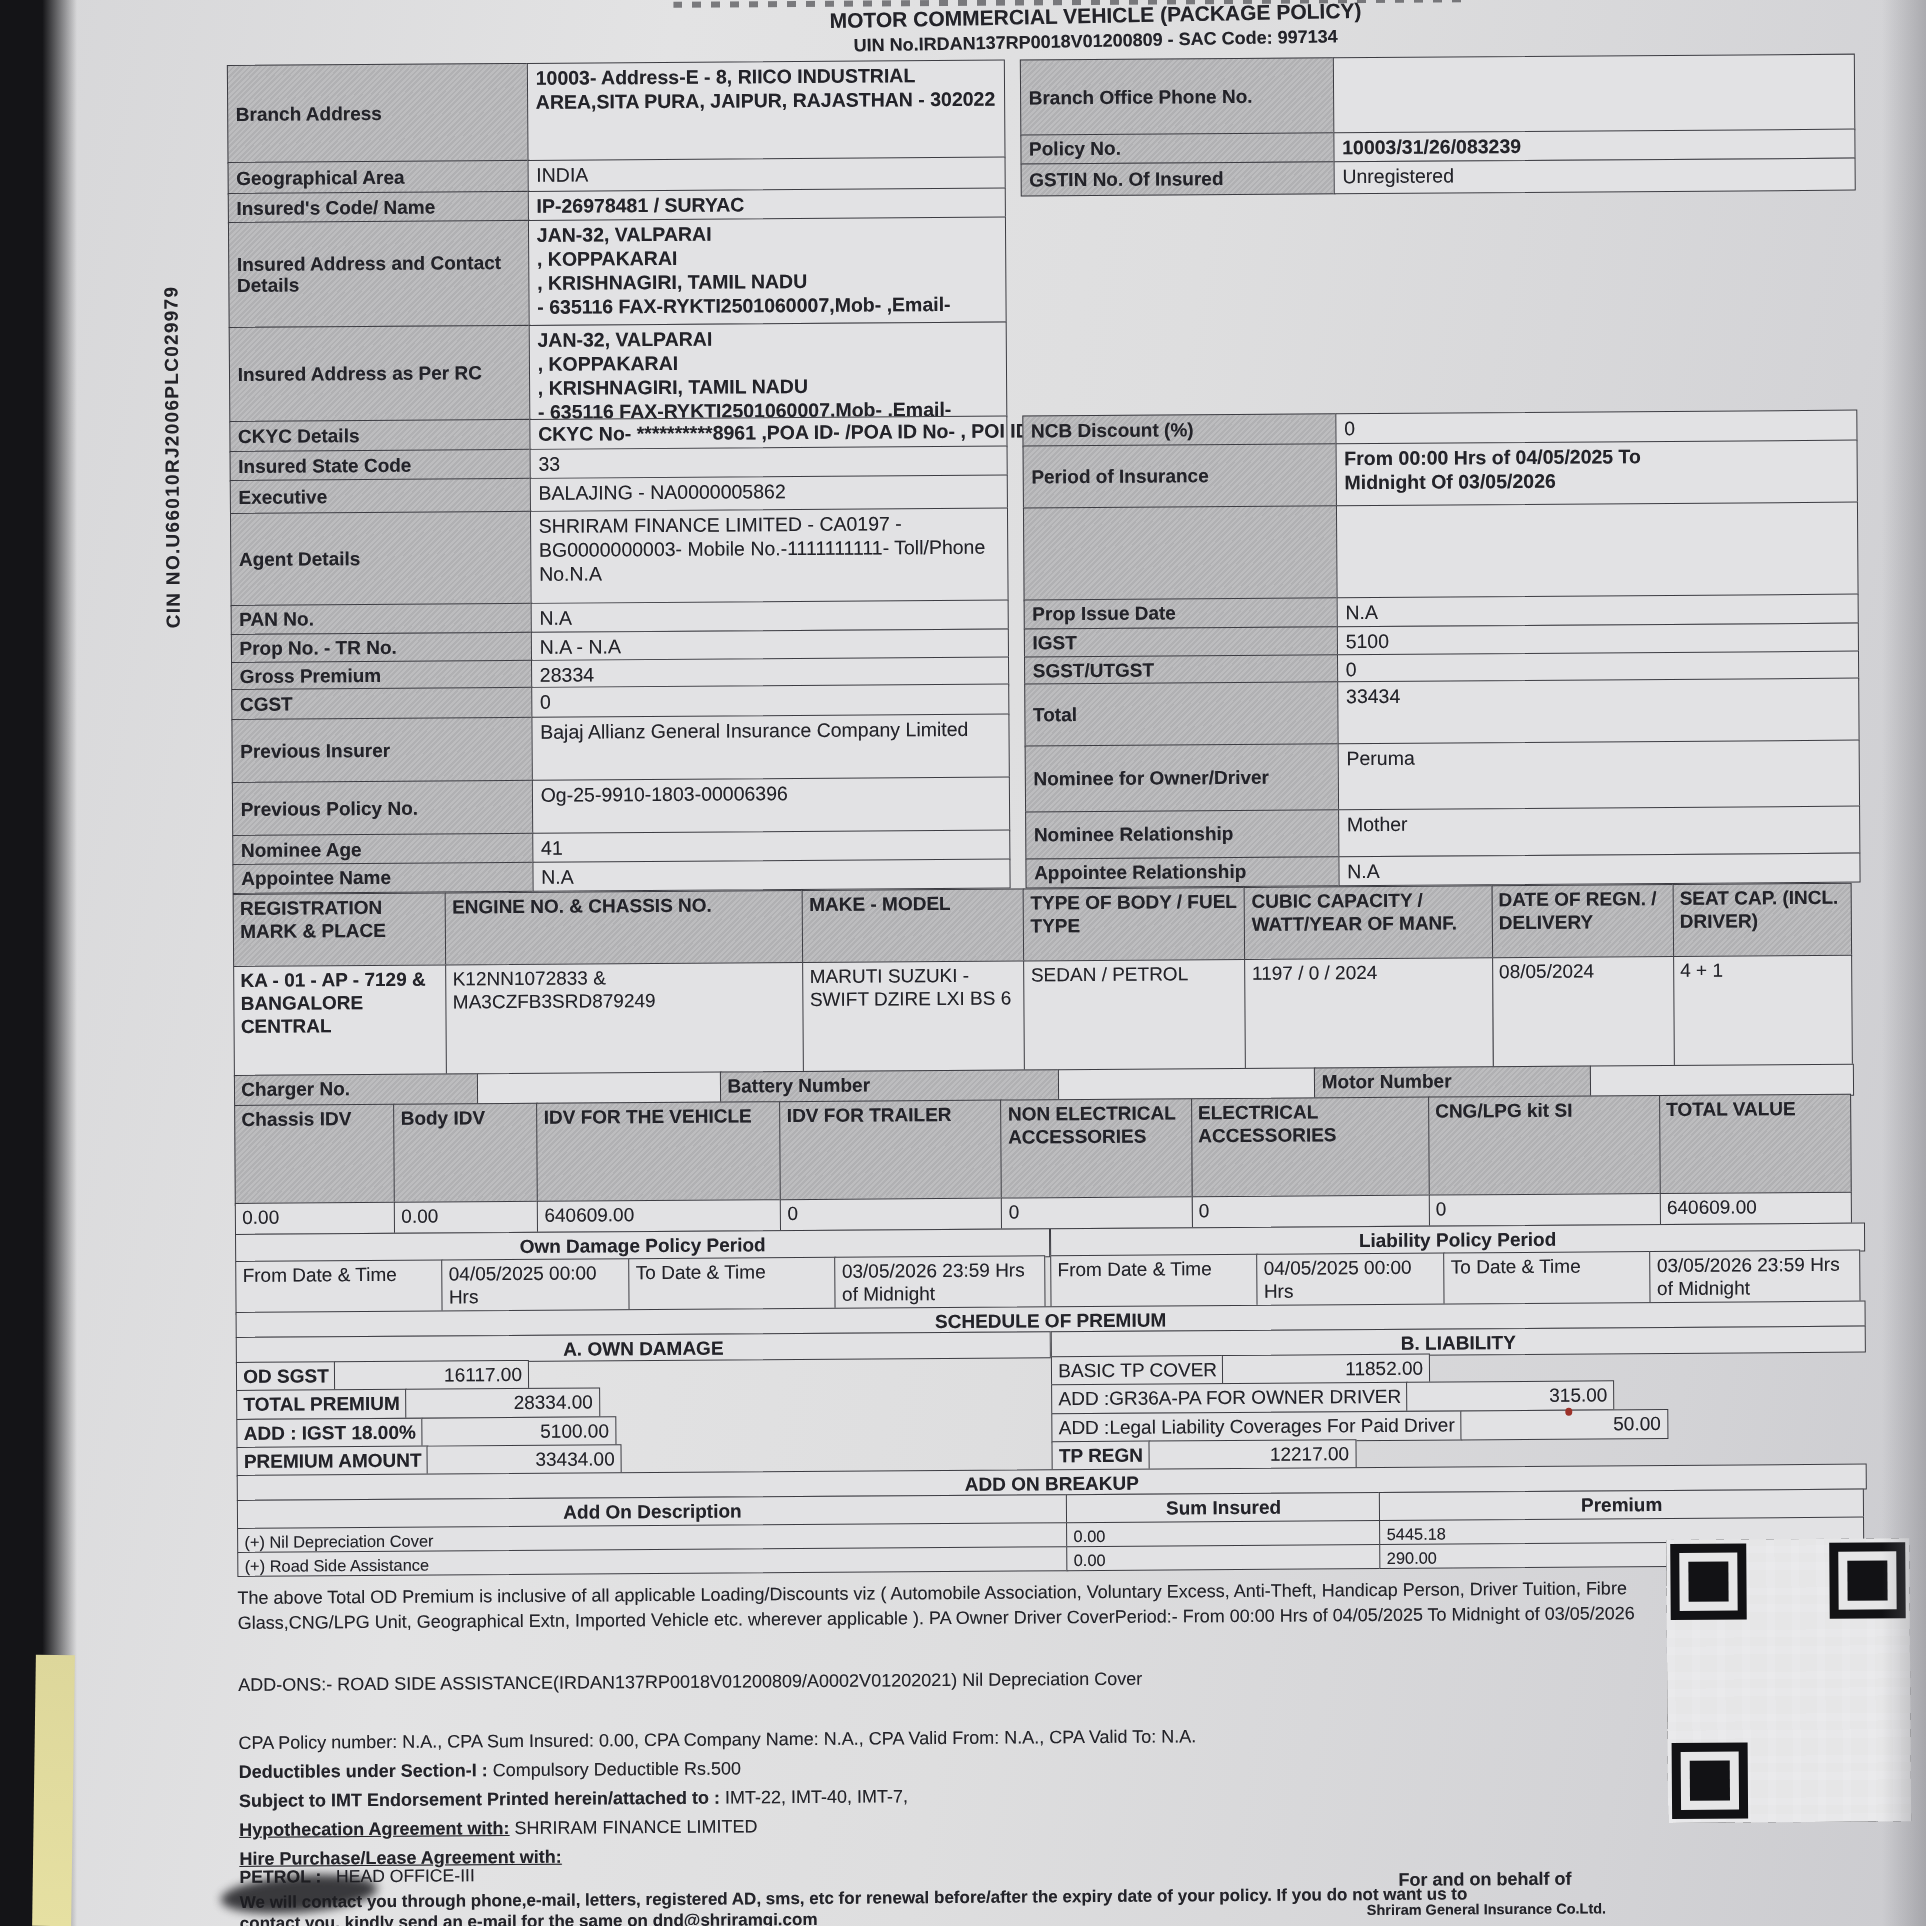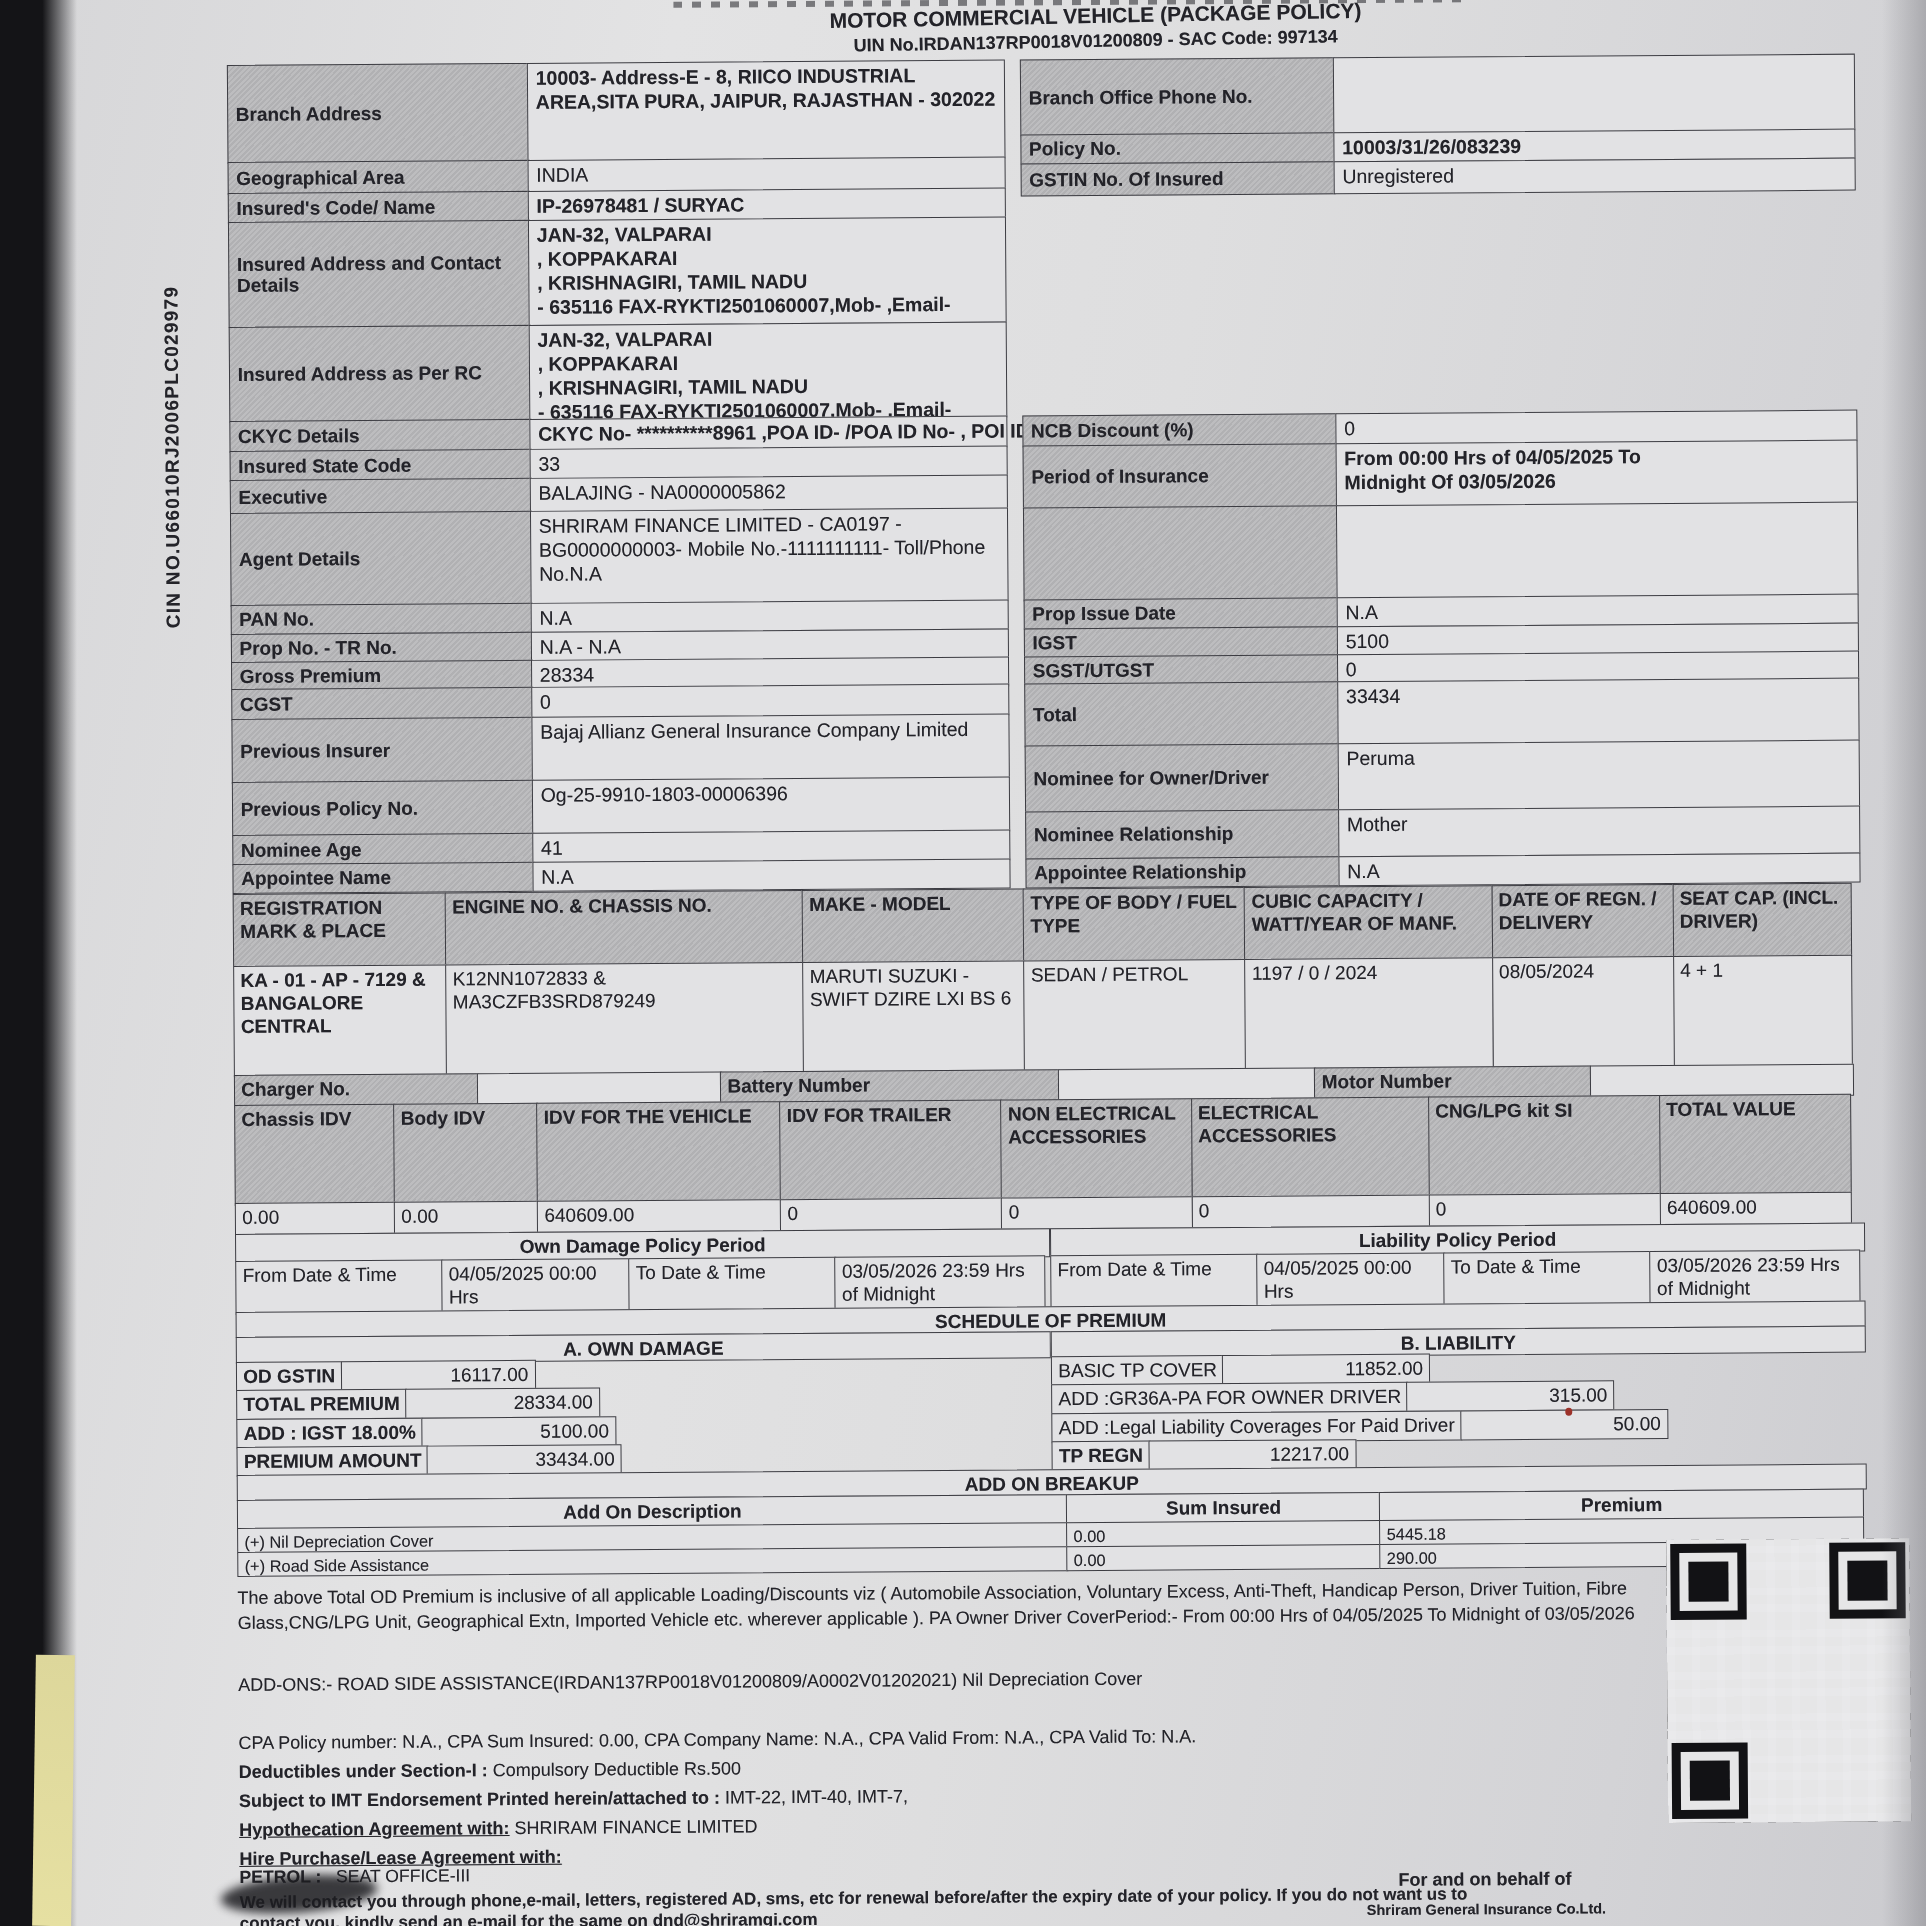--- a/index.html
+++ b/index.html
@@ -293,21 +293,21 @@
       <div class="c ttl" style="width:1630px">SCHEDULE OF PREMIUM</div>
     </div>
     <div class="trow" style="left:233px;top:1332px;height:27px">
       <div class="c h ttl" style="width:815px">A. OWN DAMAGE</div>
     </div>
     <div class="trow" style="left:1048px;top:1332px;height:27px">
       <div class="c h ttl" style="width:815px">B. LIABILITY</div>
     </div>
 
     <div class="trow" style="left:233px;top:1357px;height:30px">
-      <div class="c b flex">OD GSTIN</div>
+      <div class="c b flex">OD SGST</div>
       <div class="c right" style="width:195px">16117.00</div>
     </div>
     <div class="trow" style="left:1048px;top:1357px;height:30px">
       <div class="c flex">BASIC TP COVER</div>
       <div class="c right" style="width:208px">11852.00</div>
     </div>
     <div class="trow" style="left:233px;top:1385px;height:30px">
       <div class="c b flex">TOTAL PREMIUM</div>
       <div class="c right" style="width:195px">28334.00</div>
     </div>
@@ -368,21 +368,21 @@
       <span class="blb und">Hire Purchase/Lease Agreement with:</span>
     </div>
 
     <div class="qr">
       <div class="fp tl"></div>
       <div class="fp tr"></div>
       <div class="fp bl"></div>
     </div>
 
     <div class="footline" style="left:233px;top:1862px">
-      <span class="blb">PETROL  :</span>&nbsp;&nbsp;&nbsp;<span>SEAT OFFICE-III</span>
+      <span class="blb">PETROL  :</span>&nbsp;&nbsp;&nbsp;<span>HEAD OFFICE-III</span>
     </div>
     <div class="footline blb" style="left:1392px;top:1873px;font-size:18px">For and on behalf of</div>
     <div class="footline blb" style="left:1360px;top:1905px;font-size:14.5px">Shriram General Insurance Co.Ltd.</div>
     <div class="renewal">We will contact you through phone,e-mail, letters, registered AD, sms, etc for renewal before/after the expiry date of your policy. If you do not want us to contact you, kindly send an e-mail for the same on dnd@shriramgi.com</div>
 
     <div class="smudge"></div>
     <div class="speck"></div>
   </div>
 
   <div class="right-shade"></div>

